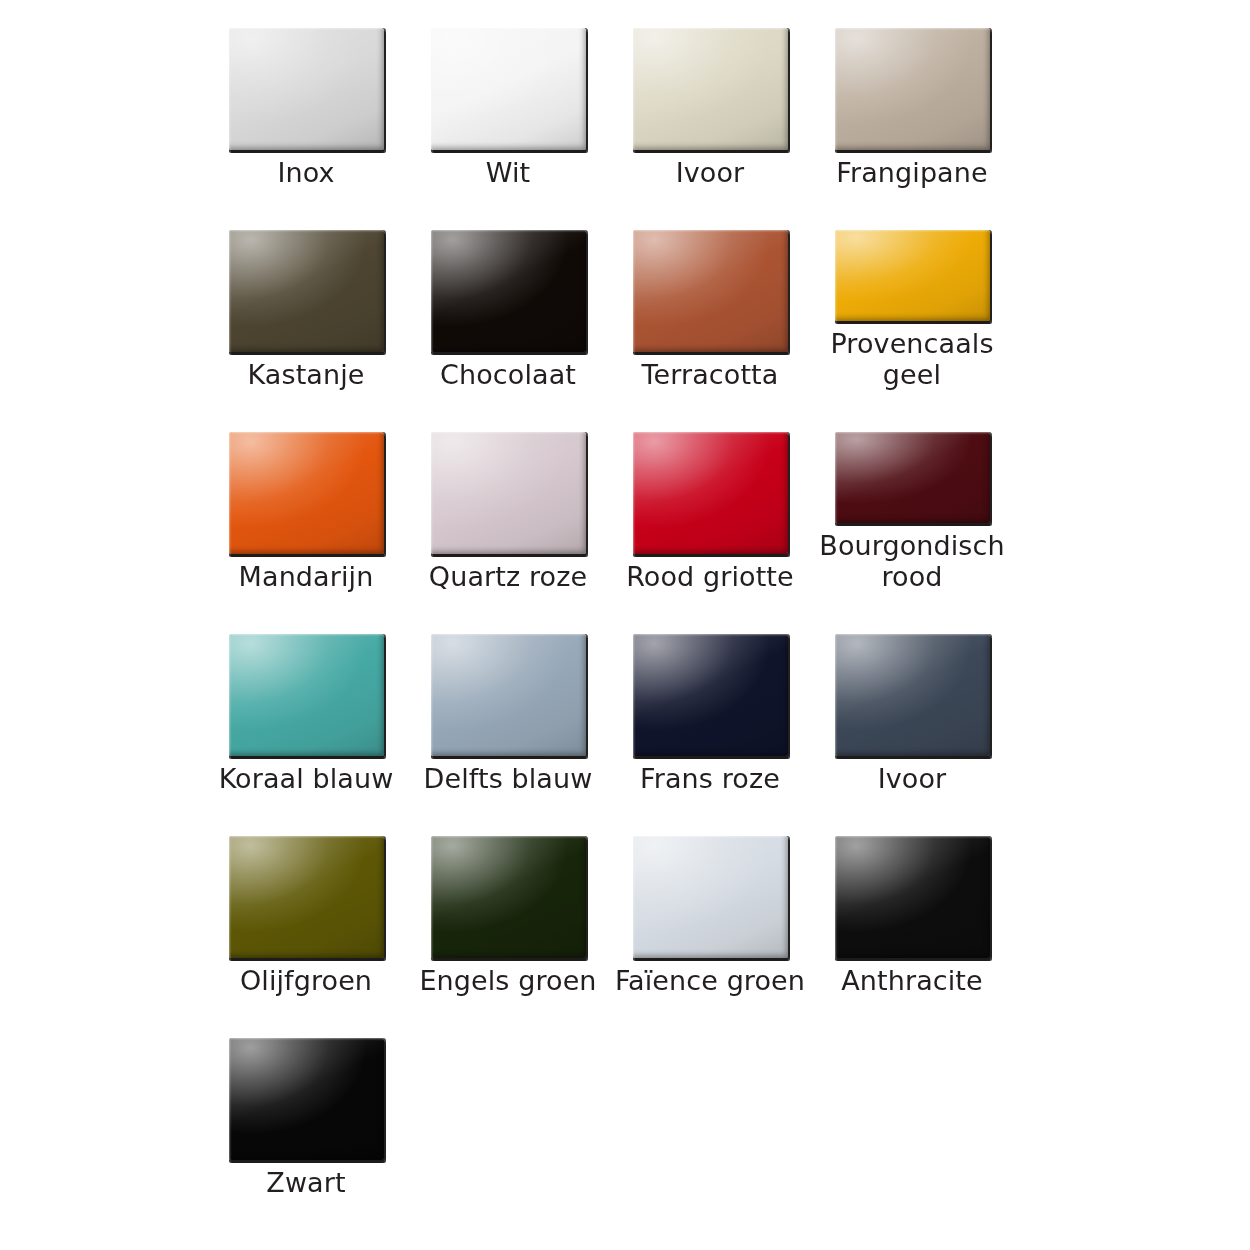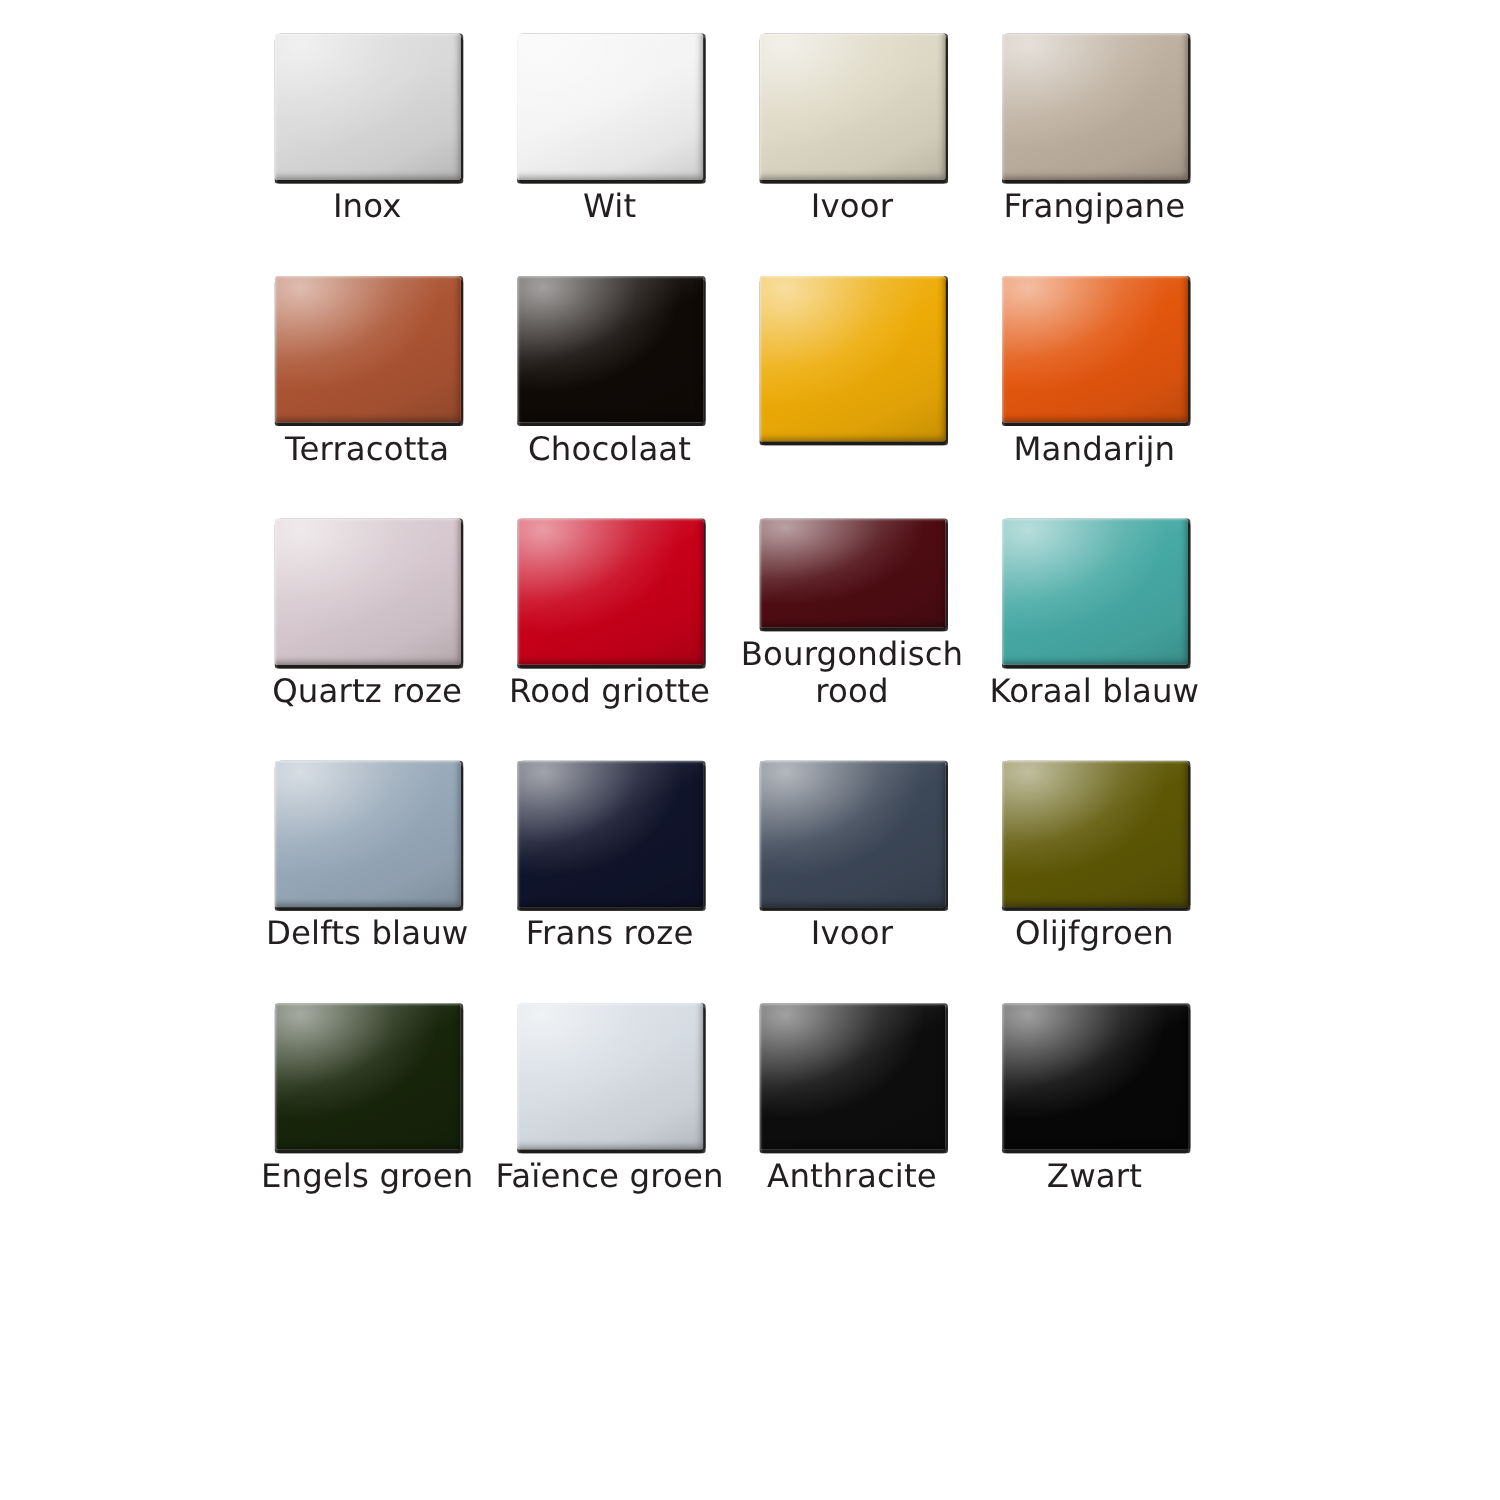--- a/index.html
+++ b/index.html
@@ -121,40 +121,49 @@
     <div class="swatch-cell">
       <div class="swatch-tile">
         <div class="tile-base" style="background: rgb(189, 175, 159);"></div>
         <div class="tile-gloss"></div>
         <div class="tile-bevel"></div>
       </div>
       <div class="swatch-label">Frangipane</div>
     </div>
     <div class="swatch-cell">
       <div class="swatch-tile">
+        <div class="tile-base" style="background: rgb(77, 69, 49);"></div>
+        <div class="tile-gloss"></div>
+        <div class="tile-bevel"></div>
+      </div>
+      <div class="swatch-label">Kastanje</div>
+    </div>
+    <div class="swatch-cell">
+      <div class="swatch-tile">
+        <div class="tile-base" style="background: rgb(16, 10, 7);"></div>
+        <div class="tile-gloss"></div>
+        <div class="tile-bevel"></div>
+      </div>
+      <div class="swatch-label">Chocolaat</div>
+    </div>
+    <div class="swatch-cell">
+      <div class="swatch-tile">
         <div class="tile-base" style="background: rgb(171, 84, 51);"></div>
         <div class="tile-gloss"></div>
         <div class="tile-bevel"></div>
       </div>
       <div class="swatch-label">Terracotta</div>
     </div>
     <div class="swatch-cell">
       <div class="swatch-tile">
-        <div class="tile-base" style="background: rgb(16, 10, 7);"></div>
-        <div class="tile-gloss"></div>
-        <div class="tile-bevel"></div>
-      </div>
-      <div class="swatch-label">Chocolaat</div>
-    </div>
-    <div class="swatch-cell">
-      <div class="swatch-tile">
         <div class="tile-base" style="background: rgb(237, 171, 6);"></div>
         <div class="tile-gloss"></div>
         <div class="tile-bevel"></div>
       </div>
+      <div class="swatch-label">Provencaals geel</div>
     </div>
     <div class="swatch-cell">
       <div class="swatch-tile">
         <div class="tile-base" style="background: rgb(227, 86, 14);"></div>
         <div class="tile-gloss"></div>
         <div class="tile-bevel"></div>
       </div>
       <div class="swatch-label">Mandarijn</div>
     </div>
     <div class="swatch-cell">

